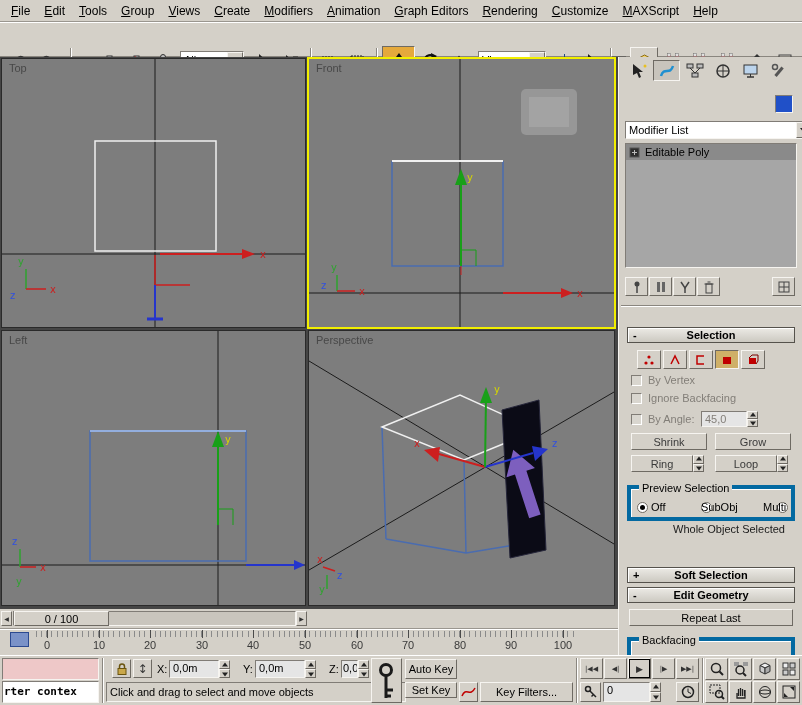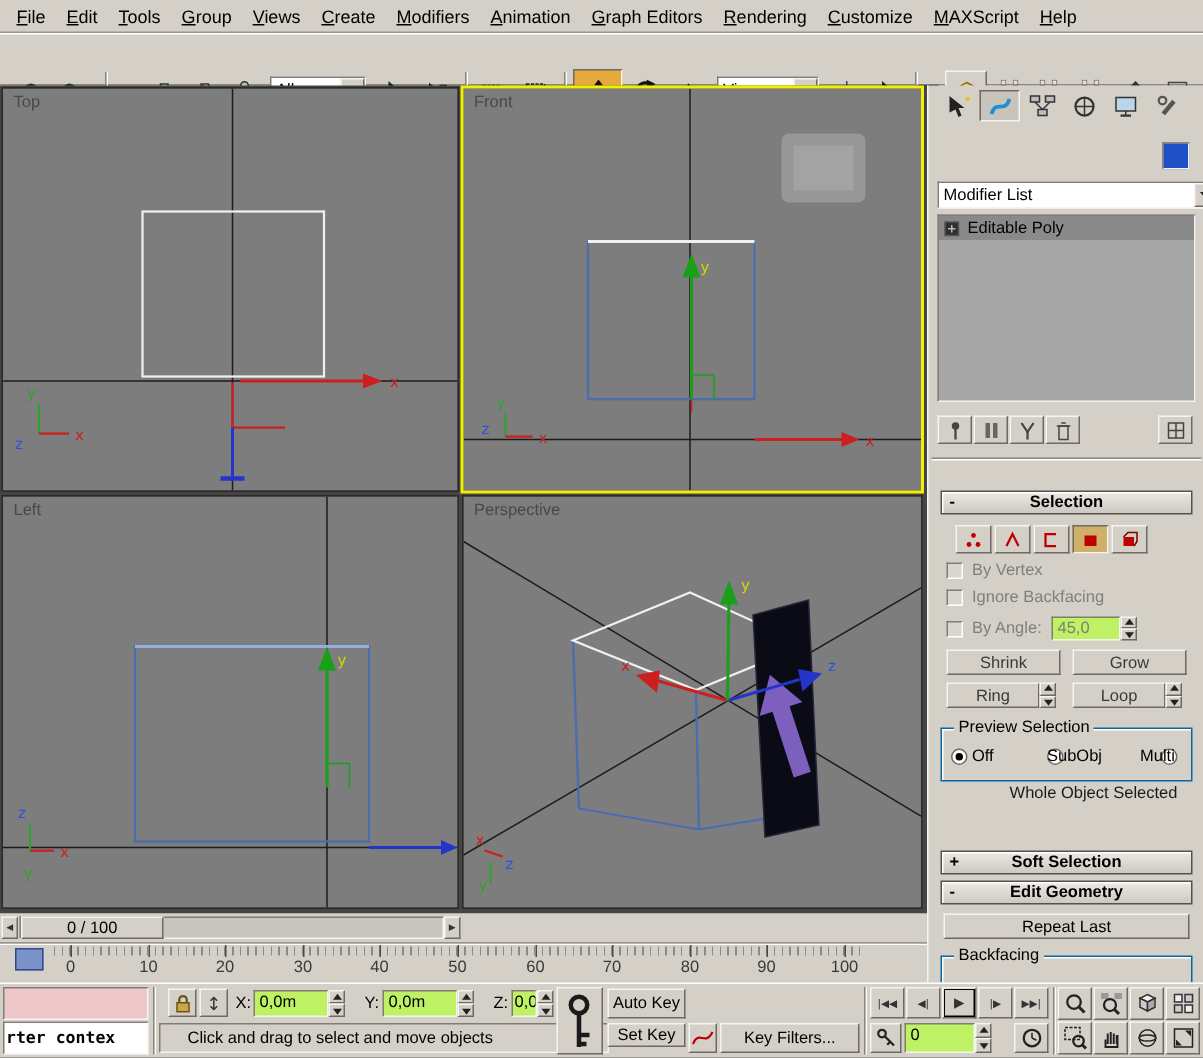--- a/index.html
+++ b/index.html
@@ -1,20 +1,20 @@
 <!DOCTYPE html>
 <html><head>
 <meta charset="utf-8">
 <style>
 *{margin:0;padding:0;box-sizing:border-box;}
 html,body{width:802px;height:705px;}
 body{position:relative;font-family:"Liberation Sans",sans-serif;font-size:11px;color:#000;background:#d4d0c8;overflow:hidden;}
 .abs{position:absolute;}
 .sunken{border:1px solid;border-color:#807c76 #f6f4f0 #f6f4f0 #807c76;}
-.field{background:#bef264;border:1px solid;border-color:#807c76 #f6f4f0 #f6f4f0 #807c76;overflow:hidden;white-space:nowrap;padding:1px 3px;}
+.field{background:#e5e5e5;border:1px solid;border-color:#807c76 #f6f4f0 #f6f4f0 #807c76;overflow:hidden;white-space:nowrap;padding:1px 3px;}
 .btn{display:flex;align-items:center;justify-content:center;border:1px solid;border-color:#f6f4f0 #6e6a63 #6e6a63 #f6f4f0;background:#d4d0c8;overflow:hidden;}
 .tbtn{display:flex;align-items:center;justify-content:center;background:transparent;}
 .glyph{font-family:"DejaVu Sans",sans-serif;color:#333;}
 .menu-bar{left:0;top:0;width:802px;height:22px;background:#d4d0c8;border-bottom:1px solid #9a968f;display:flex;align-items:center;padding-left:4px;}
 .menu-item{display:inline-block;padding:2px 7px;font-size:12px;}
 .menu-item::first-letter{text-decoration:underline;}
 .toolbar{left:0;top:22px;width:802px;height:35px;background:#d4d0c8;border-bottom:1px solid #8a867f;box-shadow:inset 0 1px 0 #fff;}
 .tsep{width:2px;height:26px;border-left:1px solid #8a867f;border-right:1px solid #fff;top:26px;}
 .combo{display:flex;background:#fff;border:1px solid;border-color:#807c76 #f6f4f0 #f6f4f0 #807c76;}
 .combo-text{flex:1;padding:2px 3px;overflow:hidden;white-space:nowrap;font-size:11px;}
@@ -25,21 +25,21 @@
 .vp.active{outline:2px solid #f2ef00;}
 .vp-label{position:absolute;left:7px;top:3px;color:#484848;font-size:11px;}
 .spin{width:11px;display:flex;flex-direction:column;}
 .spin>div{flex:1;background:#d4d0c8;border:1px solid;border-color:#f6f4f0 #6e6a63 #6e6a63 #f6f4f0;position:relative;}
 .spin>div::after{content:"";position:absolute;left:50%;top:50%;transform:translate(-50%,-50%);border:3px solid transparent;}
 .spin>.up::after{border-bottom:4px solid #222;margin-top:-2px;}
 .spin>.dn::after{border-top:4px solid #222;margin-top:2px;}
 .cmdpanel{left:618px;top:57px;width:184px;height:598px;background:#d4d0c8;border-left:1px solid #f6f4f0;overflow:hidden;}
 .rollout{left:8px;width:168px;height:16px;background:linear-gradient(#eceae5,#ccc9c1);border:1px solid #55524c;box-shadow:inset 1px 1px 0 #fff;font-weight:bold;font-size:11px;display:flex;align-items:center;justify-content:center;position:absolute;}
 .rollout .st{position:absolute;left:5px;}
-.group{position:absolute;border:1px solid #0369a1;box-shadow:inset 1px 1px 0 #fff;}
+.group{position:absolute;border:4px solid #0369a1;box-shadow:inset 1px 1px 0 #fff;}
 .group>.gtitle{position:absolute;top:-7px;left:8px;background:#d4d0c8;padding:0 3px;font-size:11px;}
 .cb{width:11px;height:11px;background:#d9d6cf;border:1px solid;border-color:#807c76 #fff #fff #807c76;display:inline-block;}
 .radio{width:11px;height:11px;border-radius:50%;background:#fff;border:1px solid #6e6a63;display:inline-block;position:relative;}
 .radio.sel::after{content:"";position:absolute;left:2px;top:2px;width:5px;height:5px;border-radius:50%;background:#000;}
 .dis{color:#827e78;}
 .statusbar{left:0;top:655px;width:802px;height:50px;background:#d4d0c8;border-top:1px solid #fff;}
 .vsep{position:absolute;width:2px;border-left:1px solid #8a867f;border-right:1px solid #fff;}
 .ruler{left:0;top:628px;width:618px;height:27px;background:#d4d0c8;border-top:1px solid #9a968f;box-shadow:inset 0 1px 0 #fff;}
 .ticks{position:absolute;left:36px;top:2px;width:540px;height:6px;background:repeating-linear-gradient(90deg,#8a8a8a 0 1px,transparent 1px 5.16px);}
 .majortick{position:absolute;top:1px;width:1px;height:8px;background:#4a4a4a;}
@@ -562,21 +562,21 @@
   </div>
 </div>
 
 <div class="statusbar abs">
 
   <div class="sunken abs" style="left:2px;top:2px;width:97px;height:22px;background:#eec8c8"></div>
   <div class="sunken abs" style="left:2px;top:25px;width:97px;height:22px;background:#fff;font-family:'DejaVu Sans Mono',monospace;font-weight:bold;font-size:11px;padding:3px 1px;overflow:hidden;white-space:nowrap">rter contex</div>
 
   <div class="vsep abs" style="left:102px;top:2px;height:45px"></div>
 
-  <div class="sunken abs" style="left:106px;top:26px;width:300px;height:20px;padding:3px 18px">Click and drag to select and move objects</div>
+  <div class="sunken abs" style="left:106px;top:26px;width:300px;height:20px;padding:3px 3px">Click and drag to select and move objects</div>
 
   <div class="btn abs" style="left:112px;top:3px;width:19px;height:19px">
       <svg width="14" height="14">
         <rect x="3" y="6.5" width="8" height="6" fill="#caa84a" stroke="#6a5410"></rect>
         <path d="M4.5 6.5 V4.5 a2.5 2.5 0 0 1 5 0 V6.5" fill="none" stroke="#6a5410" stroke-width="1.5"></path>
       </svg>
     </div>
   <div class="btn abs glyph" style="left:133px;top:3px;width:19px;height:19px;font-size:12px">↕</div>
 
   <span class="abs" style="left:157px;top:7px">X:</span>

